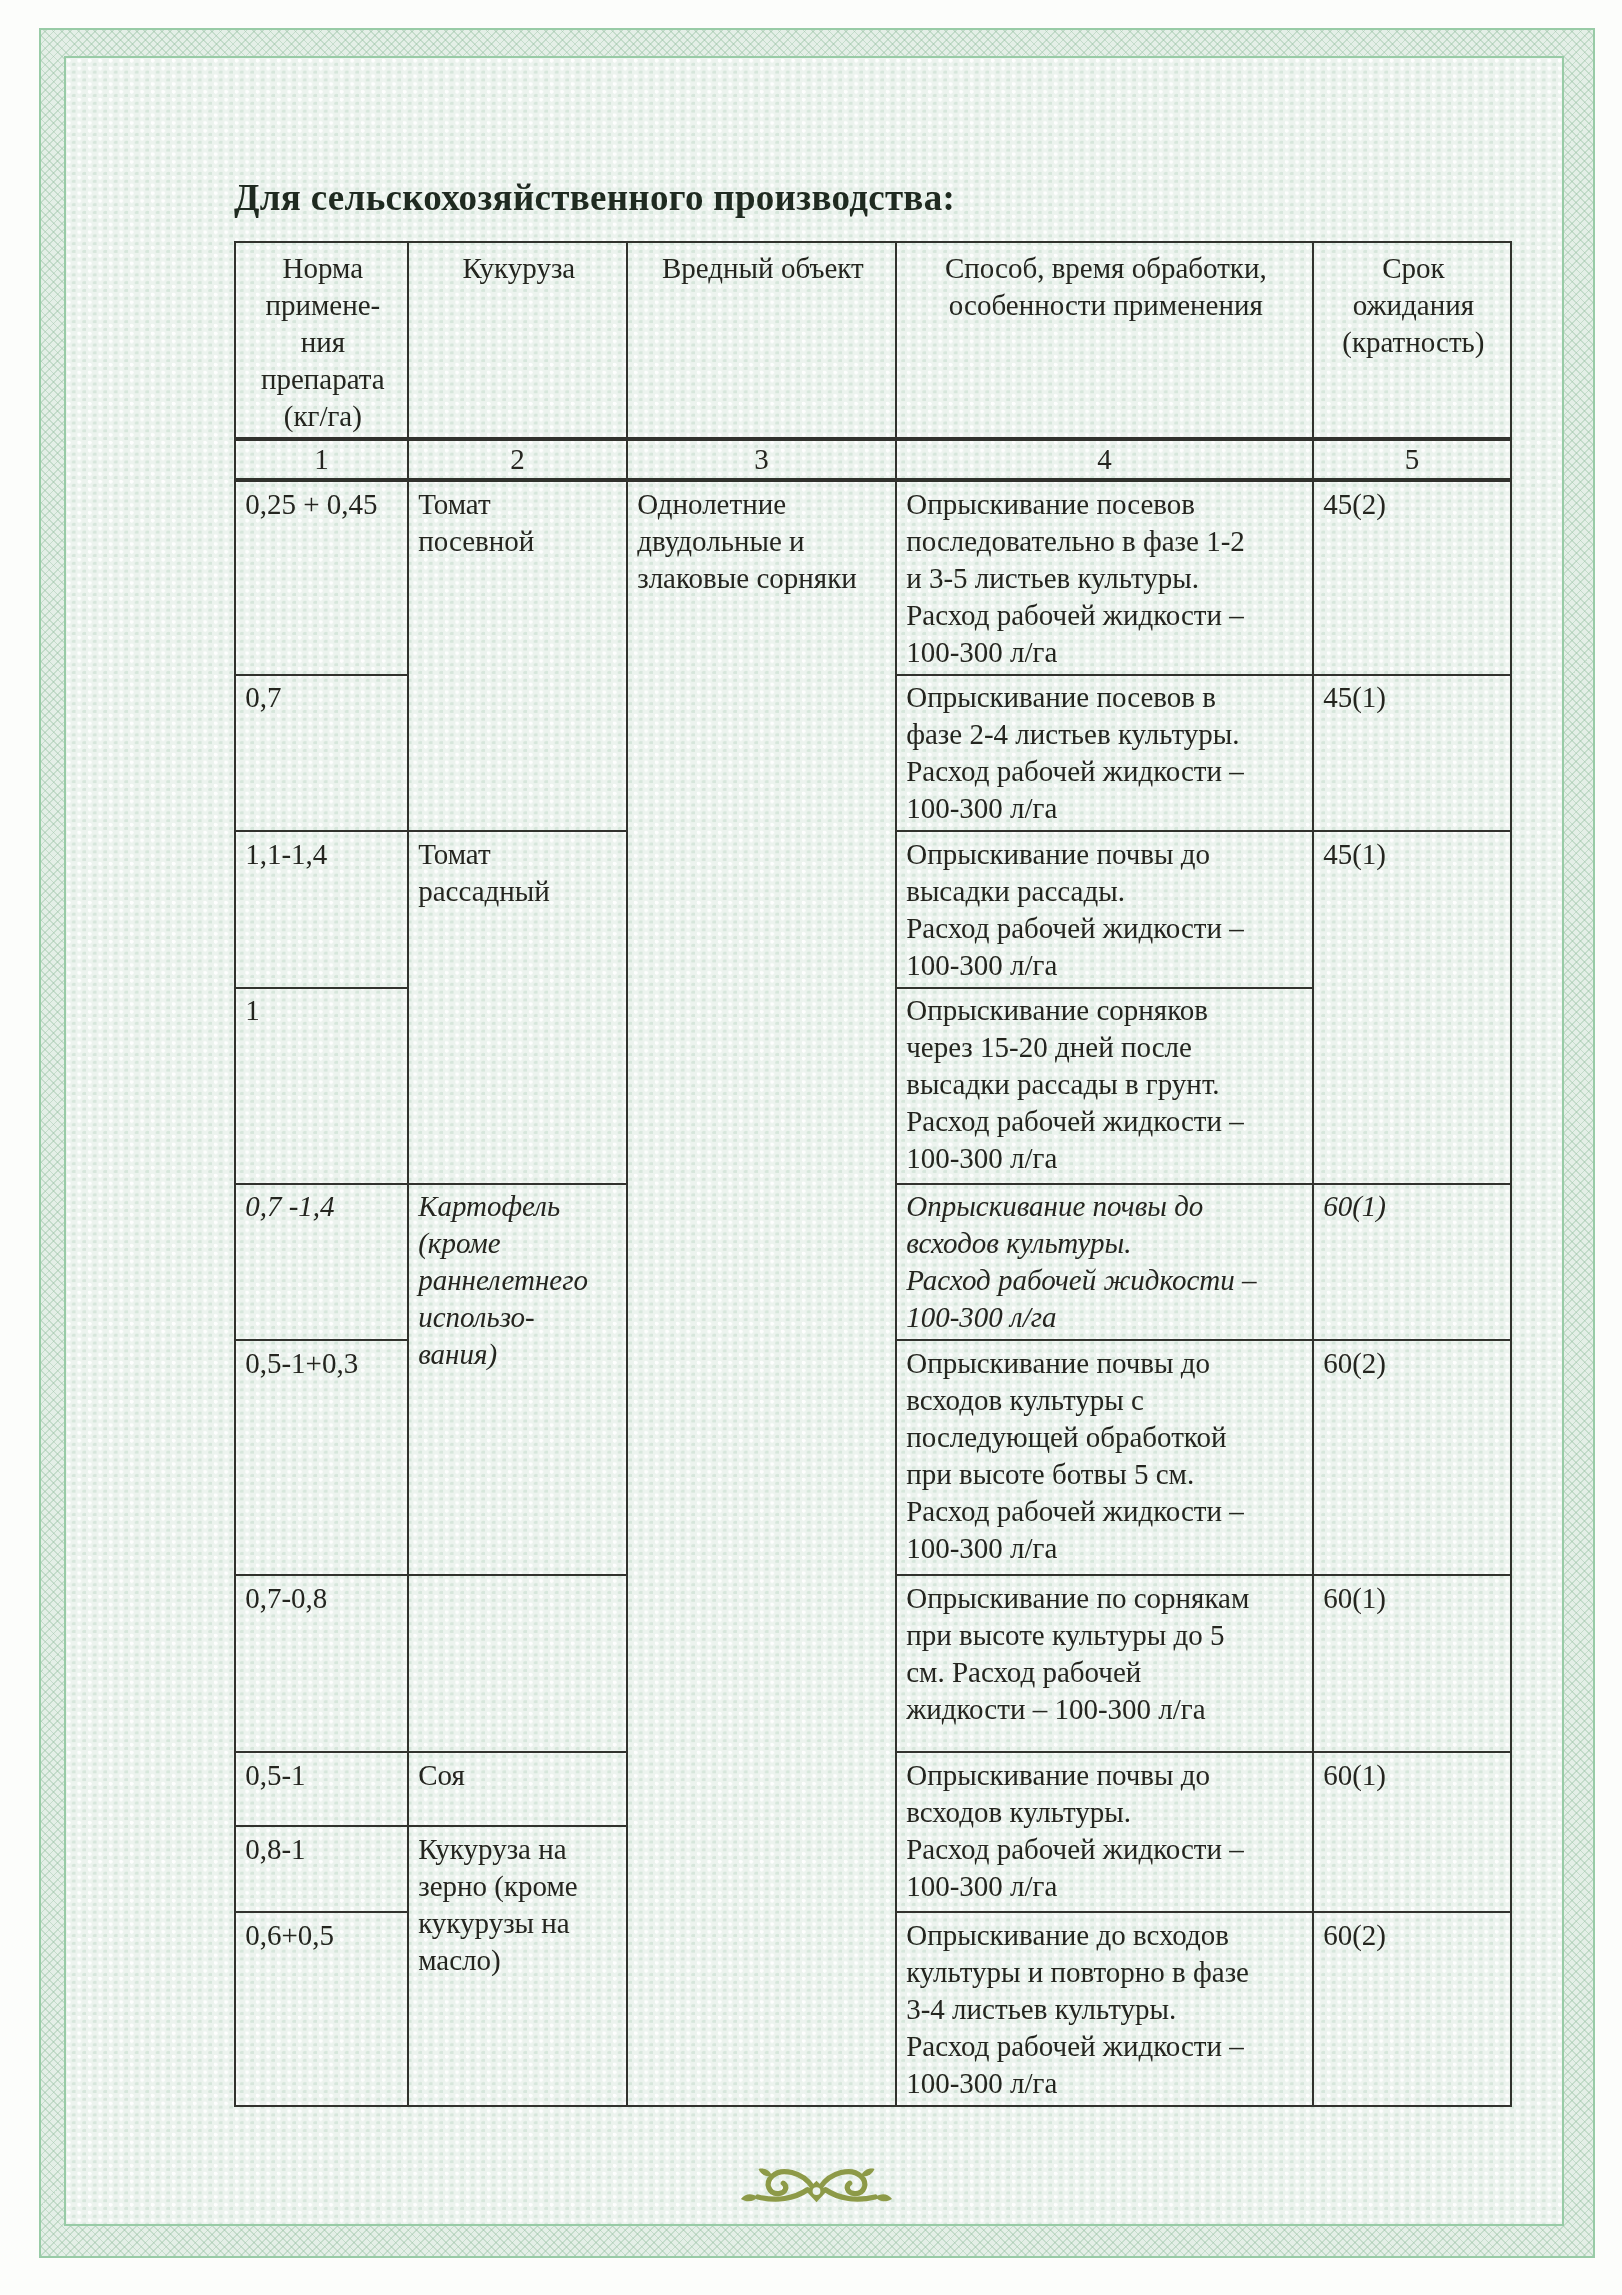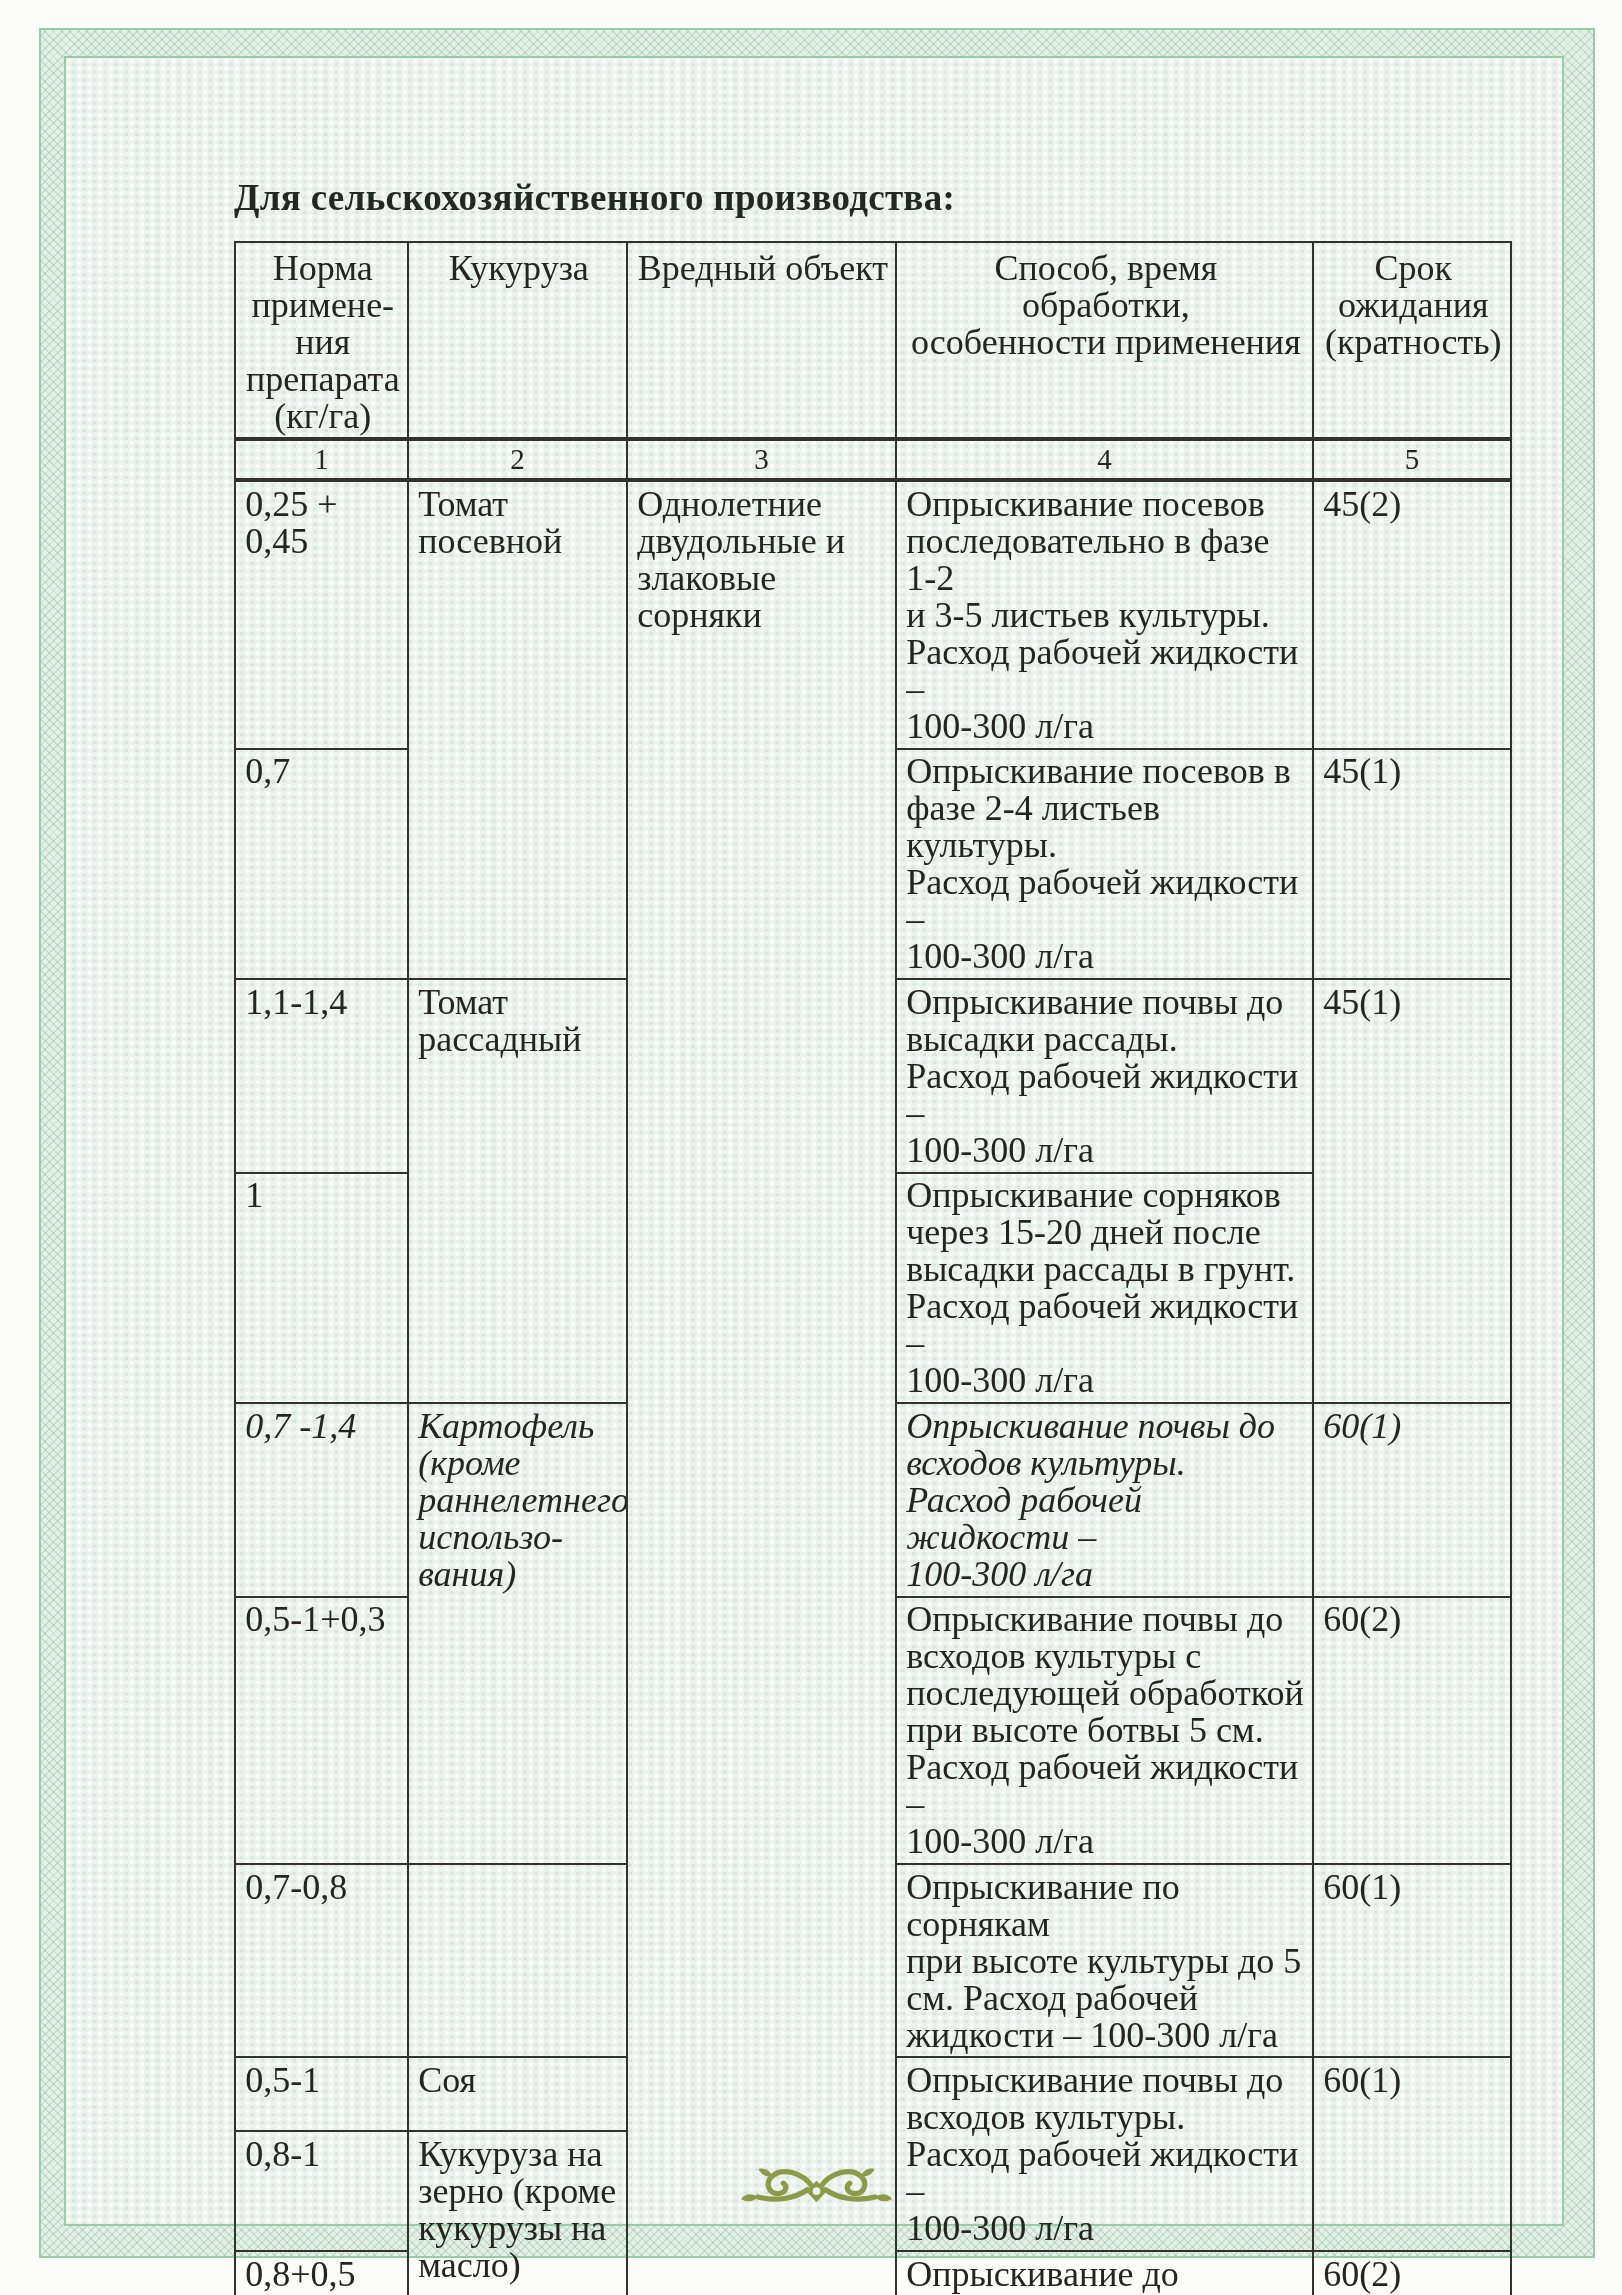--- a/index.html
+++ b/index.html
@@ -34,21 +34,21 @@
     font-size:37px; font-weight:bold; color:#1f2a20; letter-spacing:0.3px;
     white-space:nowrap;
   }
   table.app {
     position:absolute; left:234px; top:241px; width:1275px;
     border-collapse:collapse; table-layout:fixed;
   }
   table.app td {
     border:2.6px solid #31322d;
     vertical-align:top;
-    font-size:36px; line-height:37px; color:#24251f;
+    font-size:29px; line-height:37px; color:#24251f;
     white-space:pre-line;
     padding:3.9px 6.5px 2.6px 9.2px;
     overflow:hidden;
   }
   td.dose { padding-left:5.2px; }
   td.per  { padding-left:10.5px; }
   tr.hrow td { text-align:center; padding-top:6.5px; border-bottom-width:4.6px; }
   tr.nrow td { text-align:center; font-size:29px; padding:0; line-height:37px; border-bottom-width:4.6px; }
   tr.hrow td { height:188px; }
   tr.nrow td { height:41px; }
@@ -187,21 +187,21 @@
       <td class="per" rowspan="2">60(1)</td>
     </tr>
     <tr class="r9">
       <td class="dose">0,8-1</td>
       <td class="cult" rowspan="2">Кукуруза на
 зерно (кроме
 кукурузы на
 масло)</td>
     </tr>
     <tr class="r10">
-      <td class="dose">0,8+0,5</td>
+      <td class="dose">0,6+0,5</td>
       <td class="meth">Опрыскивание до всходов
 культуры и повторно в фазе
 3-4 листьев культуры.
 Расход рабочей жидкости –
 100-300 л/га</td>
       <td class="per">60(2)</td>
     </tr>
   </tbody>
 </table>
 

